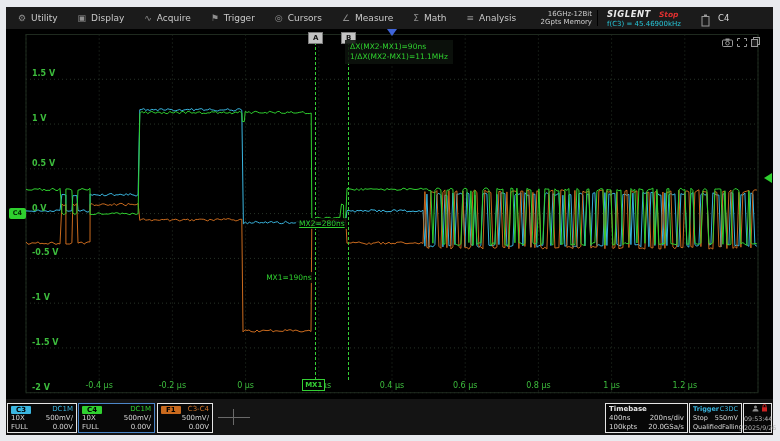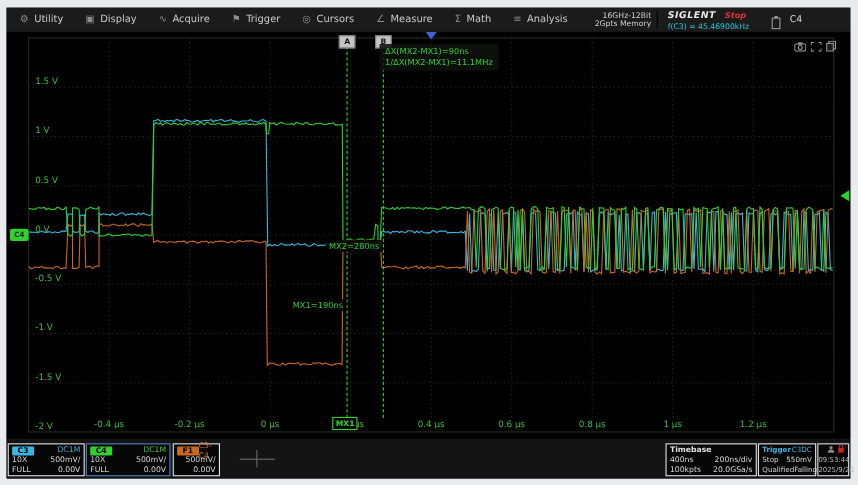--- a/index.html
+++ b/index.html
@@ -17,21 +17,21 @@
   .brand{position:absolute;left:601px;top:2px;width:88px;}
   .brand-row{display:flex;align-items:baseline;gap:8px;font-style:italic;}
   .brand-name{color:#e8e8e8;font-weight:bold;font-size:8.5px;letter-spacing:.5px;}
   .brand-stop{color:#e03030;font-size:7.5px;font-weight:bold;}
   .brand-freq{color:#27c6d8;font-size:7px;margin-top:1px;white-space:nowrap;}
   .batt{position:absolute;left:695px;top:5px;}
   .actch{position:absolute;left:712px;top:6px;color:#dadada;font-size:8.5px;}
 
   
   .screen{position:absolute;left:0;top:22px;width:767px;height:370px;background:#000;overflow:hidden;}
-  .vlab{position:absolute;color:#3dbd3d;font-size:8px;line-height:9px;}
+  .vlab{position:absolute;color:#3dbd3d;font-size:8px;line-height:9px;font-weight:bold;}
   .tlab{position:absolute;width:40px;text-align:center;color:#3dbd3d;font-size:8px;line-height:9px;}
   .curline{position:absolute;top:13px;height:338px;width:0;border-left:1px dashed #35d035;}
   .curflag{position:absolute;top:3px;width:13px;height:10px;background:#c4c4c4;border:1px solid #7c7c7c;
            color:#151515;font-size:7px;font-weight:bold;text-align:center;line-height:10px;}
   .mxbox{position:absolute;top:350px;height:10px;line-height:10px;padding:0 2px;background:#000;
          border:1px solid #35d035;color:#35d035;font-size:7px;font-weight:bold;}
   .curinfo{position:absolute;left:339px;top:11px;background:rgba(12,18,12,.88);color:#2fd02f;
            font-size:7.5px;line-height:10px;padding:2px 5px;white-space:nowrap;}
   .mxfloat{position:absolute;background:rgba(0,0,0,.82);color:#2fd02f;font-size:7.5px;line-height:11px;padding:0 3px;white-space:nowrap;}
   .tdelay{position:absolute;top:0;width:0;height:0;border-left:5px solid transparent;border-right:5px solid transparent;border-top:7px solid #3e63d8;}
@@ -182,21 +182,21 @@
       <div class="mxbox" id="cur-b-box" style="left: 329.08px; margin-top: 44px;">MX2</div>
 
       
       <div class="curinfo">
         <div>ΔX(MX2-MX1)=90ns</div>
         <div>1/ΔX(MX2-MX1)=11.1MHz</div>
       </div>
 
       
       <div class="mxfloat" id="mx1-float" style="left: 257.14px; top: 243px;">MX1=190ns</div>
-      <div class="mxfloat" id="mx2-float" style="left: 290.08px; top: 189px;">MX2=280ns</div>
+      <div class="mxfloat" id="mx2-float" style="left: 290.08px; top: 189px; text-decoration: underline;">MX2=280ns</div>
 
       
       <div class="tdelay" id="trig-delay" style="left: 381px;"></div>
       <div class="tlevel" id="trig-level" style="top: 143.8px;"></div>
       <div class="gmark" id="gnd-mark" style="top: 179.1px;">C4</div>
 
       
       <span class="scrico" style="left:716px">
         <svg width="11" height="9" viewBox="0 0 11 9">
             <rect x="0.5" y="2" width="10" height="6.5" rx="1" fill="none" stroke="#999"></rect>
@@ -242,21 +242,21 @@
         <div class="row">
           <span>10X</span>
           <span>500mV/</span>
         </div>
         <div class="row">
           <span>FULL</span>
           <span>0.00V</span>
         </div>
       </div>
 
-      <div class="box" style="left:151px;width:43px">
+      <div class="box" style="left:151px;width:56px">
         <div class="row first">
           <span class="badge bf1">F1</span>
           <span class="org">C3-C4</span>
         </div>
         <div class="row">
             <span></span>
           <span>500mV/</span>
         </div>
         <div class="row">
             <span></span>

